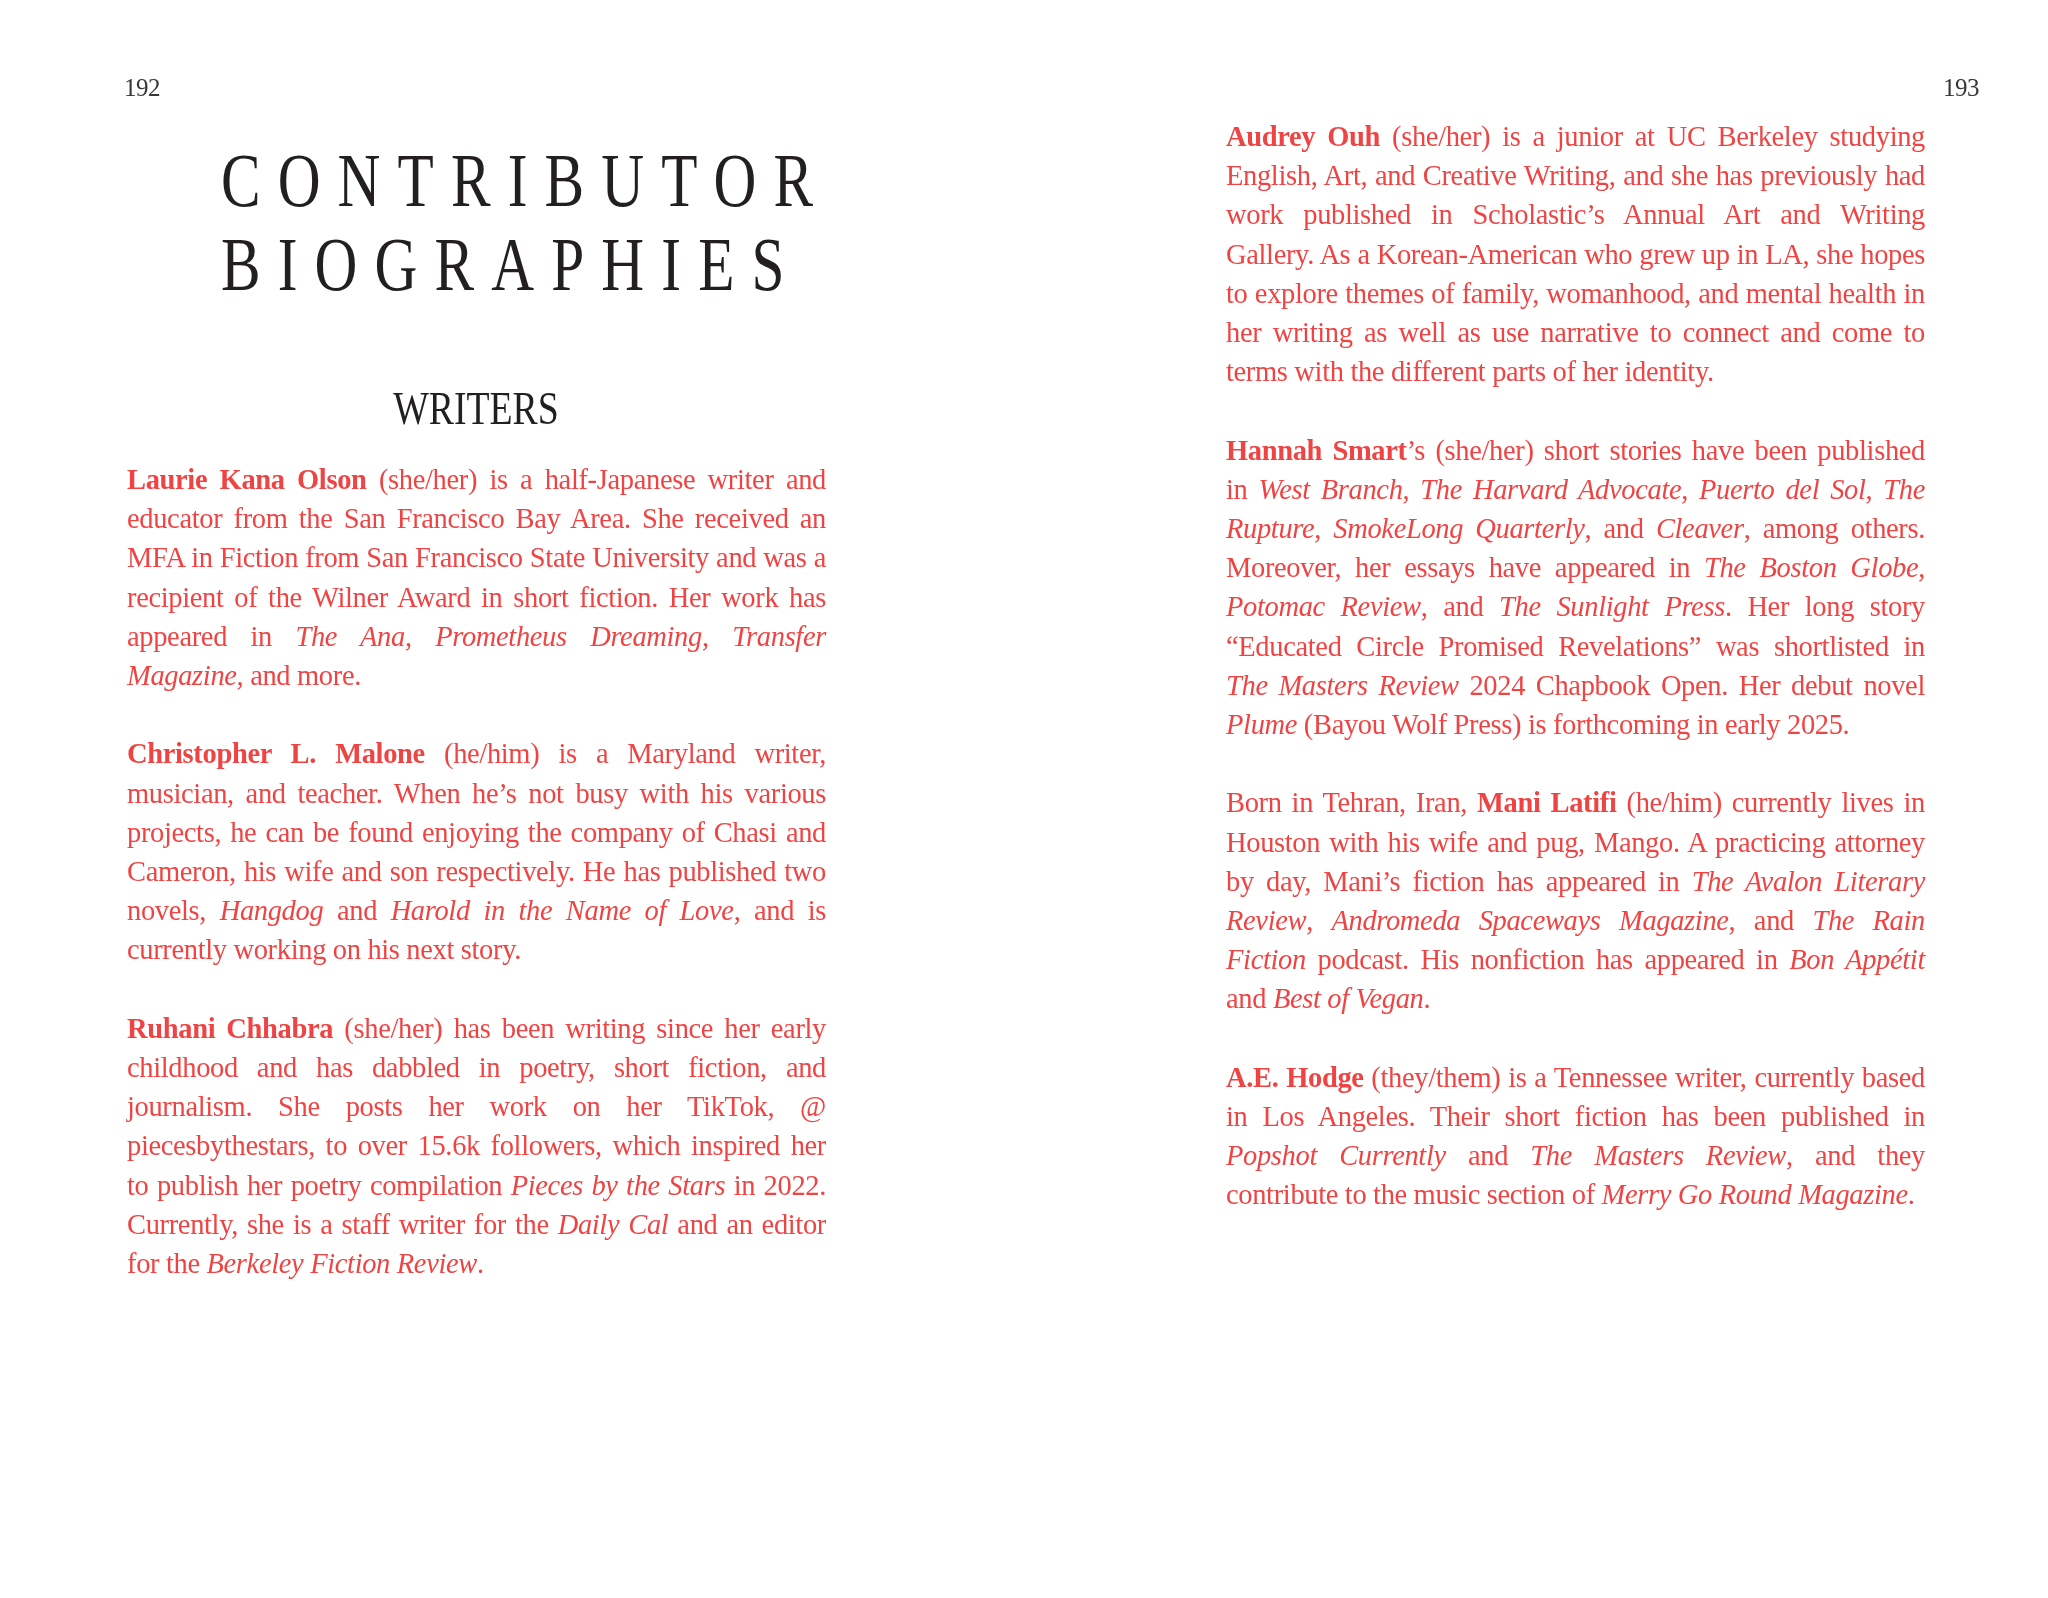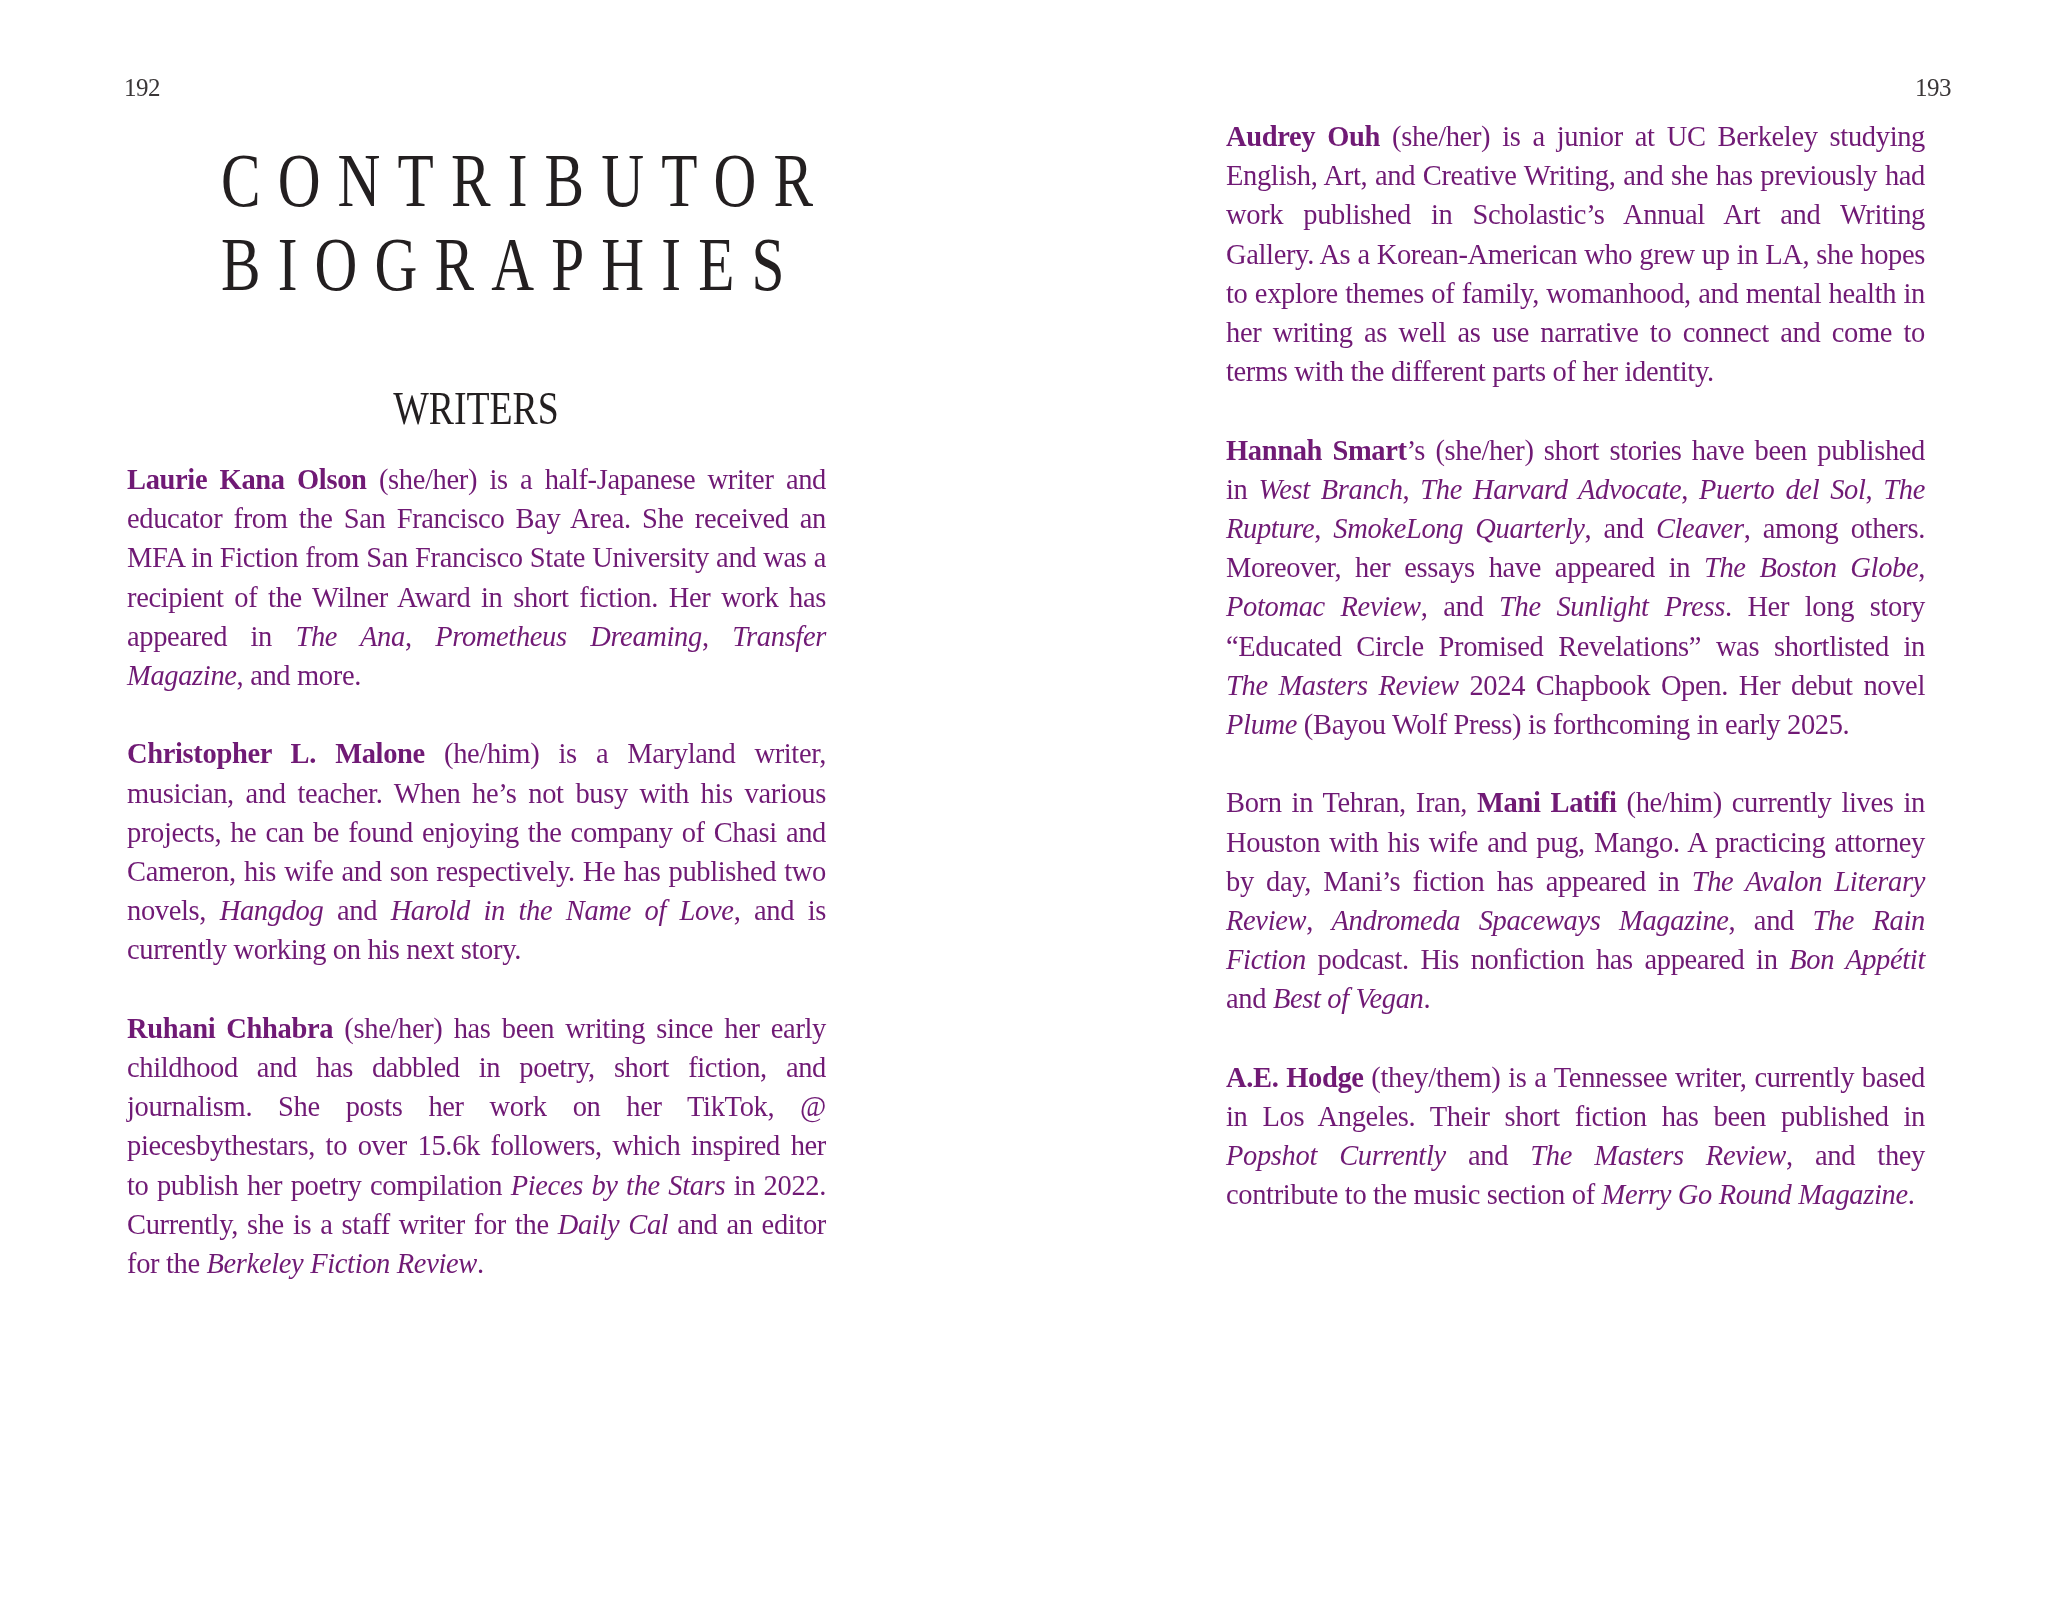--- a/index.html
+++ b/index.html
@@ -19,20 +19,21 @@
     position: absolute;
     left: 0; top: 0;
     width: 2048px;
     height: 1598px;
   }
   .page {
     position: absolute;
     top: 0;
     width: 1024px;
     height: 1598px;
+    padding-left: 28px;
   }
   .page-left { left: 0; }
   .page-right { left: 1024px; }
 
   .folio {
     position: absolute;
     top: 74px;
     font-size: 25px;
     line-height: 28px;
     color: #3a3637;
@@ -79,21 +80,21 @@
     transform: scaleX(0.82);
     transform-origin: center top;
   }
 
   .column {
     position: absolute;
     width: 699px;
     font-size: 28.5px;
     line-height: 39.2px;
     text-align: justify;
-    color: #701a75;
+    color: #ef4444;
     letter-spacing: -0.35px;
   }
   .page-left .column { left: 127px; top: 460px; }
   .page-right .column { left: 202px; top: 117px; }
 
   .bio {
     margin: 0 0 39.2px 0;
   }
   .bio b { font-weight: bold; }
   .bio i { font-style: italic; }

